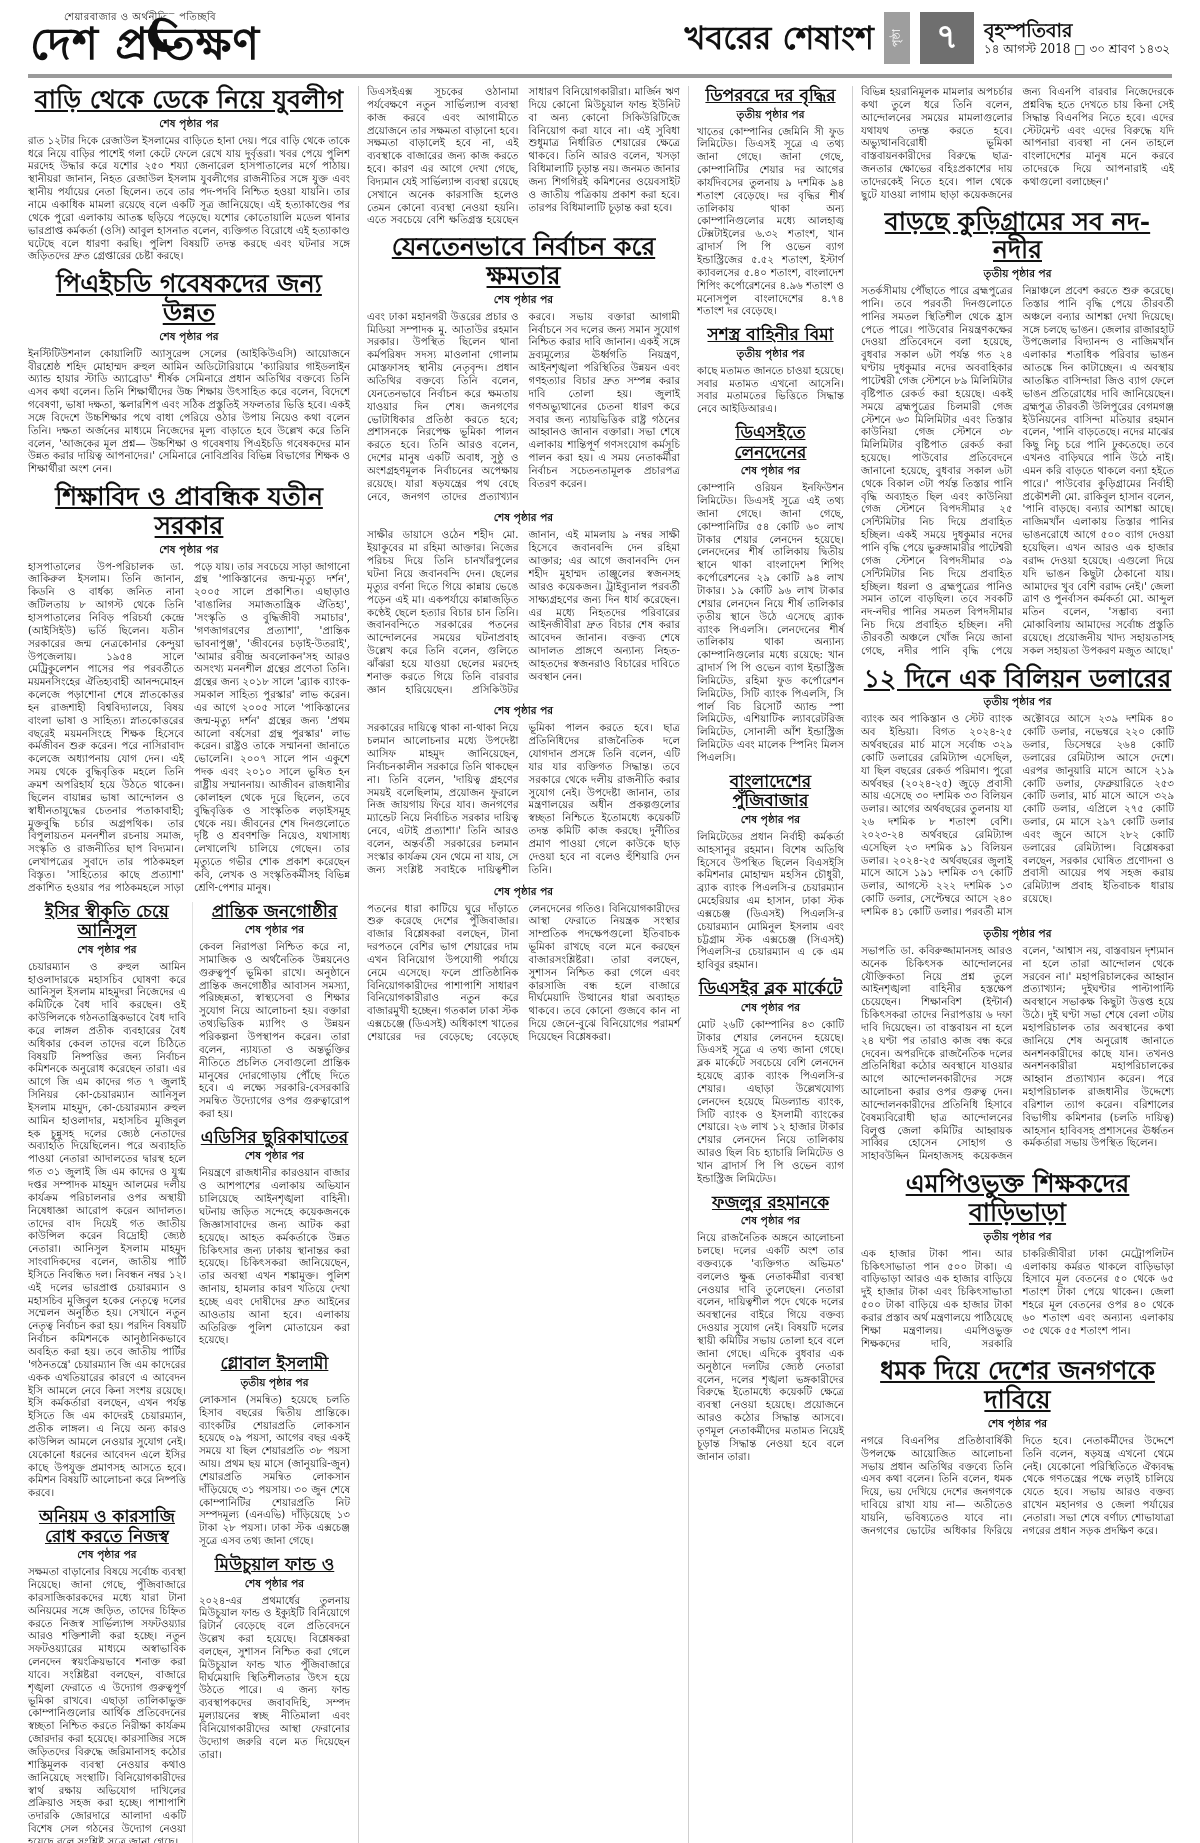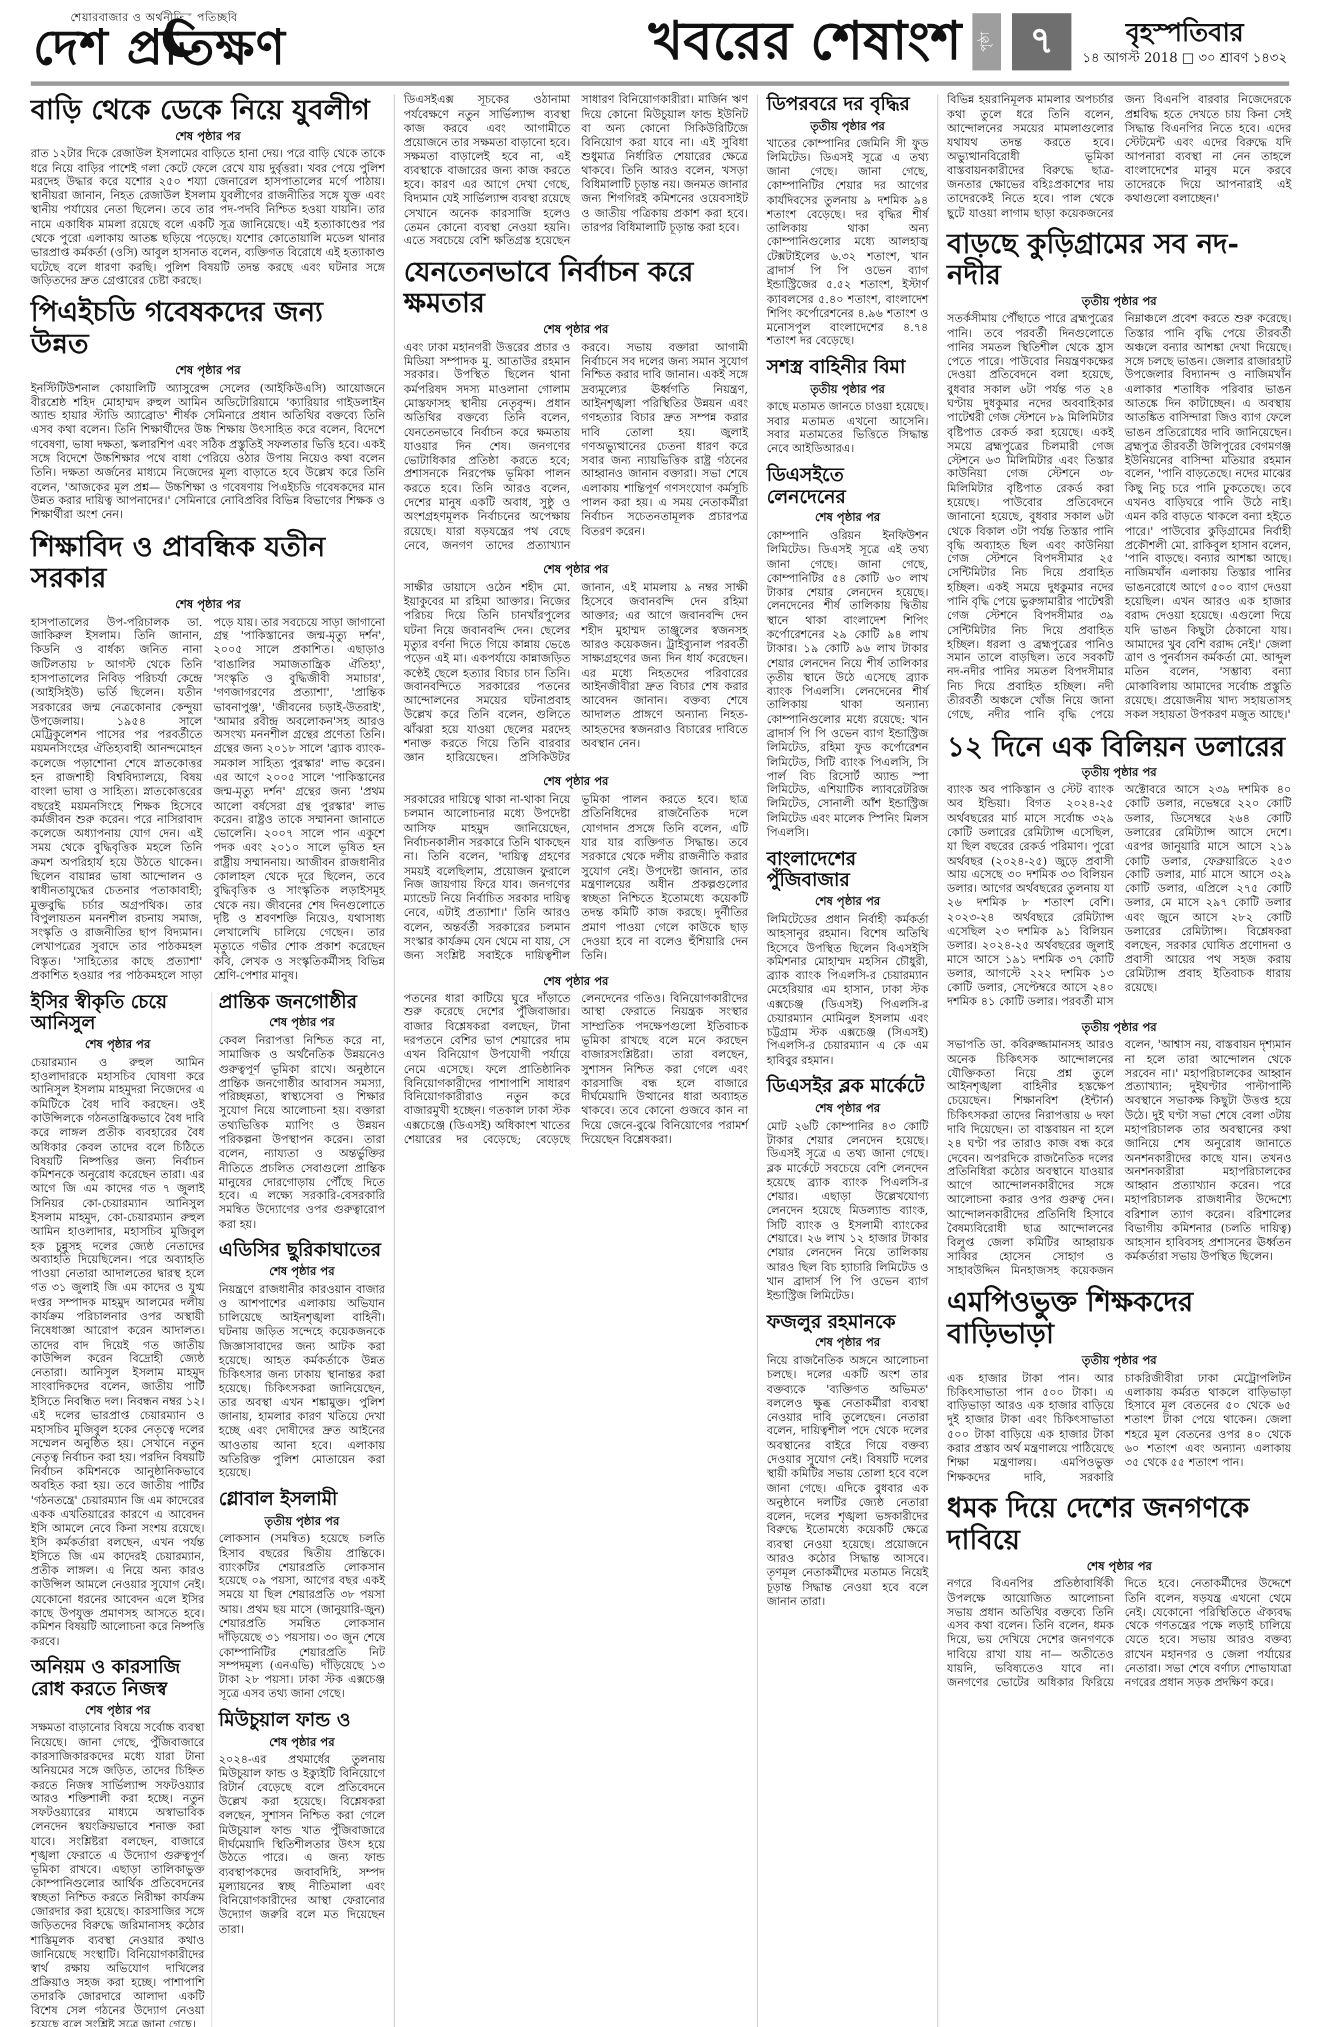--- a/index.html
+++ b/index.html
@@ -12,36 +12,36 @@
   
   .masthead{display:flex;justify-content:space-between;align-items:flex-end;
     padding:4px 2px 8px 2px;border-bottom:4px solid #9a9a9a;}
   .brand{position:relative;line-height:1;}
   .brand .tagline{font-size:10px;color:#222;margin-left:34px;letter-spacing:.5px;}
   .brand .name{font-size:44px;font-weight:bold;letter-spacing:1px;position:relative;z-index:1;}
   .brand .crescent{position:absolute;left:118px;top:6px;width:34px;height:34px;border-radius:50%;
     background:#111;z-index:0;}
   .brand .crescent:after{content:"";position:absolute;left:9px;top:-4px;width:32px;height:32px;border-radius:50%;background:#fff;}
   .head-right{display:flex;align-items:center;gap:10px;padding-bottom:2px;}
-  .section-name{font-size:48px;font-weight:bold;line-height:1;}
+  .section-name{font-size:32px;font-weight:bold;line-height:1;}
   .page-label-box{width:26px;height:52px;background:#9e9e9e;color:#fff;display:flex;
     align-items:center;justify-content:center;font-size:11px;writing-mode:vertical-rl;transform:rotate(180deg);}
   .page-num-box{width:54px;height:52px;background:#6f6f6f;color:#fff;display:flex;
     align-items:center;justify-content:center;font-size:34px;font-weight:bold;}
   .date-block{line-height:1.25;}
-  .date-block .weekday{font-size:23px;font-weight:bold;text-align:center;}
+  .date-block .weekday{font-size:19px;font-weight:bold;}
   .date-block .dateline{font-size:12px;}
   
   .content{display:flex;gap:0;margin-top:8px;}
   .group{box-sizing:border-box;}
   .group + .group{border-left:1px solid #cfcfcf;margin-left:8px;padding-left:8px;}
   .g-wide{width:322px;flex:0 0 auto;}
   .g-narrow{width:156px;flex:0 0 auto;}
   article{margin-bottom:7px;}
-  h2{margin:0 0 1px 0;text-align:left;font-weight:bold;line-height:1.15;}
+  h2{margin:0 0 1px 0;text-align:center;font-weight:bold;line-height:1.15;text-decoration:underline;}
   .h-wide{font-size:25px;}
   .h-col{font-size:17px;}
   .kicker{text-align:center;font-size:10.5px;font-weight:bold;margin:0 0 2px 0;}
   .body{font-size:10.2px;line-height:1.26;text-align:justify;word-break:break-word;}
   .cols2{column-count:2;column-gap:10px;}
   .contin{font-size:10.2px;line-height:1.26;text-align:justify;word-break:break-word;margin-bottom:6px;}
   .subrow{display:flex;}
   .subcol{width:50%;box-sizing:border-box;}
   .subcol + .subcol{border-left:1px solid #e2e2e2;margin-left:6px;padding-left:6px;}
 </style>

